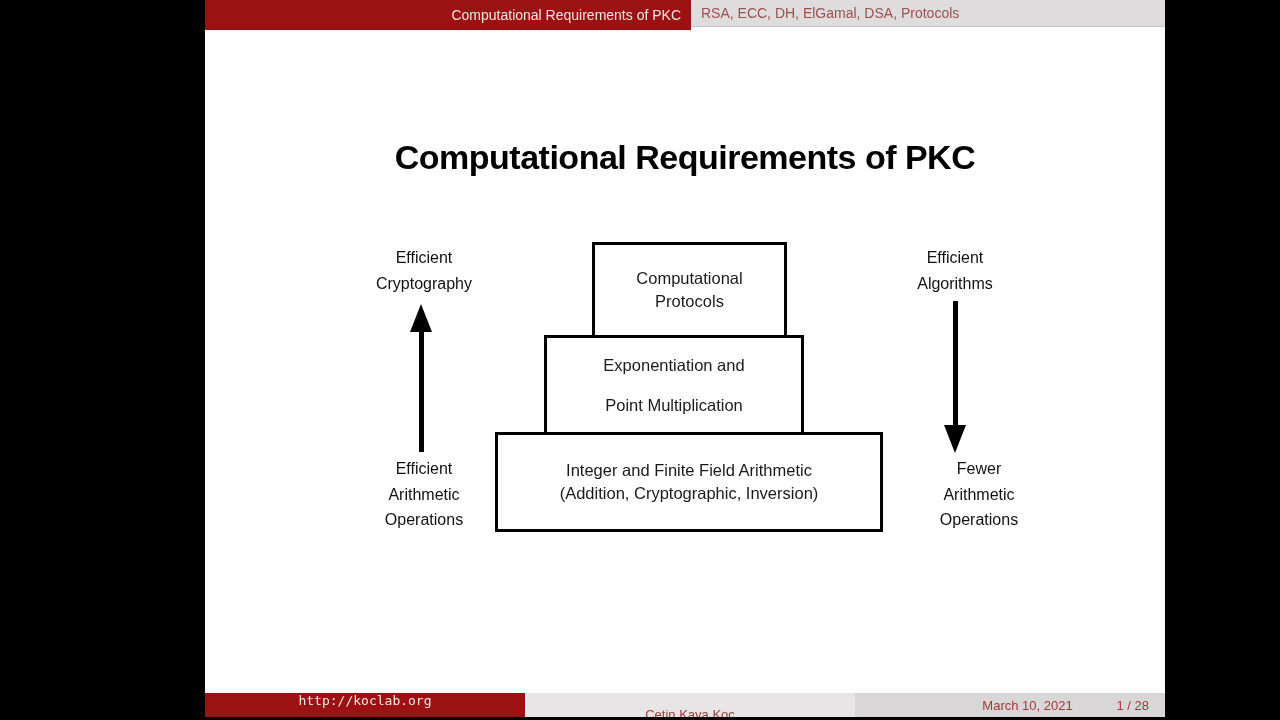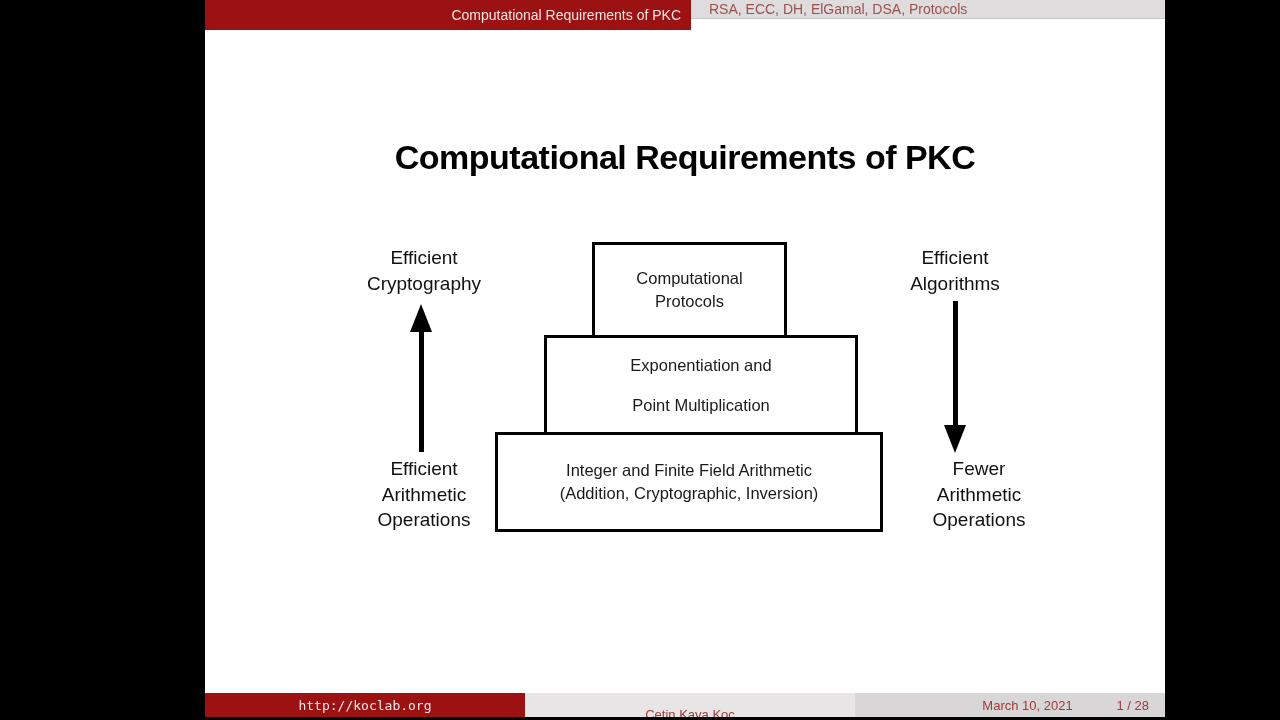--- a/index.html
+++ b/index.html
@@ -27,26 +27,26 @@
   }
   .head-left {
     width: 486px; height: 30px;
     background: #9c1111;
     color: #f1e5e5;
     font-size: 14px;
     display: flex; align-items: center; justify-content: flex-end;
     padding-right: 10px;
   }
   .head-right {
-    width: 474px; height: 19px;
+    width: 474px; height: 27px;
     background: #dedcdc;
     color: #9c5151;
     font-size: 14px;
     display: flex; align-items: center;
-    padding-left: 18px;
+    padding-left: 10px;
     border-bottom: 1px solid #c9c4c4;
   }
 
   
   .slide-title {
     position: absolute; left: 0; top: 138px;
     width: 960px;
     text-align: center;
     font-size: 34px; font-weight: bold; color: #000;
     letter-spacing: -0.5px;
@@ -57,29 +57,29 @@
     position: absolute;
     background: #fff;
     border: 3px solid #000;
     display: flex; flex-direction: column;
     align-items: center; justify-content: center;
     text-align: center;
     font-size: 16.5px; color: #1a1a1a;
     line-height: 23px;
   }
   .pbox-top    { left: 387px; top: 242px; width: 195px; height: 96px;  z-index: 1; }
-  .pbox-middle { left: 339px; top: 335px; width: 314px; height: 100px; z-index: 2; gap: 17px; }
+  .pbox-middle { left: 339px; top: 335px; width: 260px; height: 100px; z-index: 2; gap: 17px; }
   .pbox-bottom { left: 290px; top: 432px; width: 388px; height: 100px; z-index: 3; }
 
   
   .side-label {
     position: absolute;
     width: 220px;
     text-align: center;
-    font-size: 19px; color: #111;
+    font-size: 16px; color: #111;
     line-height: 25.5px;
   }
   .label-left-top     { left: 109px; top: 245px; }
   .label-left-bottom  { left: 109px; top: 456px; }
   .label-right-top    { left: 640px; top: 245px; }
   .label-right-bottom { left: 664px; top: 456px; }
 
   
   .arrow { position: absolute; }
   .arrow .shaft {
@@ -112,21 +112,21 @@
     position: absolute; left: 0; top: 693px;
     width: 960px; height: 24px;
     display: flex;
     font-size: 13px;
   }
   .foot-left {
     width: 320px; height: 24px;
     background: #9c1111;
     color: #f3e9e9;
     font-family: "DejaVu Sans Mono", monospace;
-    display: flex; align-items: center; justify-content: center;
+    display: flex; align-items: flex-start; justify-content: center;
   }
   .foot-middle {
     width: 330px; height: 42px;
     background: #e7e5e5;
     color: #a23a3a;
     display: flex; align-items: center; justify-content: center;
   }
   .foot-right {
     position: relative;
     width: 310px; height: 24px;

